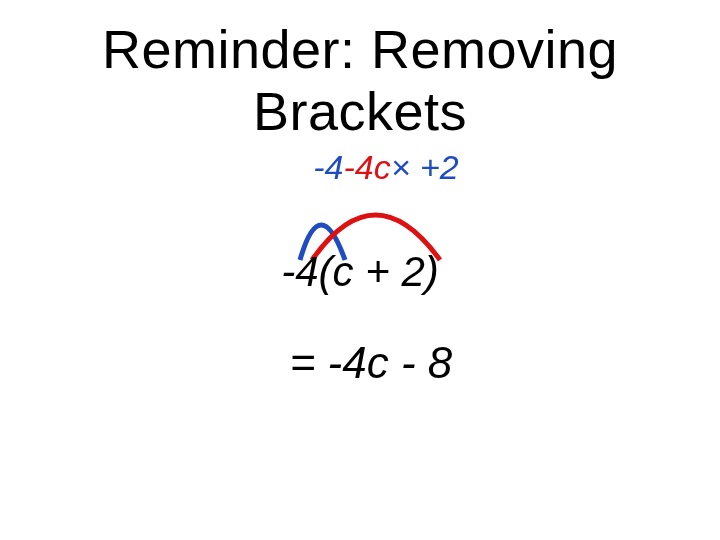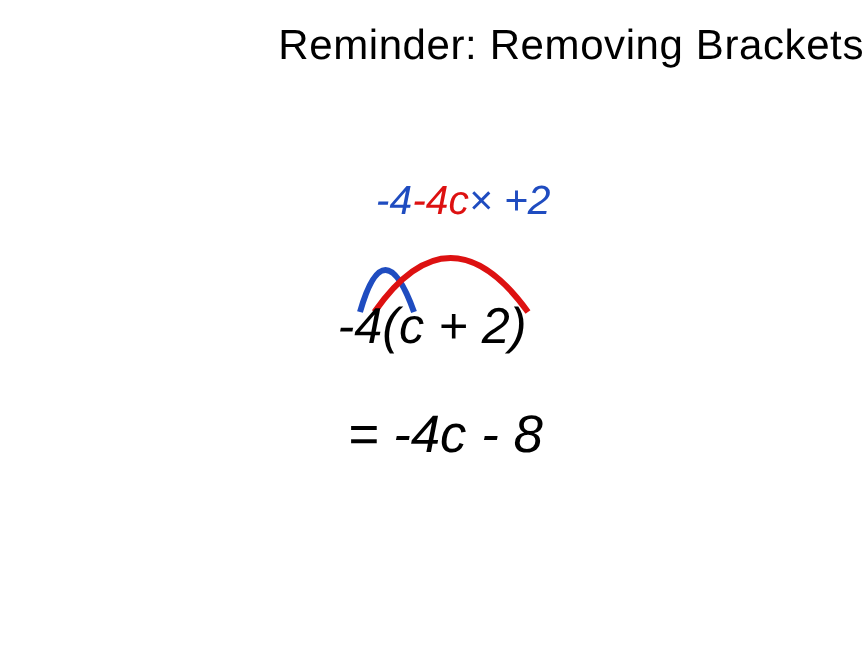--- a/index.html
+++ b/index.html
@@ -15,23 +15,23 @@
   .slide {
     position: relative;
     width: 720px;
     height: 540px;
   }
   .title {
     position: absolute;
     top: 18px;
     left: 0;
     width: 720px;
-    text-align: right;
+    text-align: center;
     font-family: Arial, Helvetica, sans-serif;
-    font-size: 35px;
+    font-size: 54px;
     font-weight: 400;
     letter-spacing: 0.5px;
   }
   .annot {
     position: absolute;
     top: 148px;
     left: 0;
     width: 720px;
     text-align: center;
     font-size: 34px;

